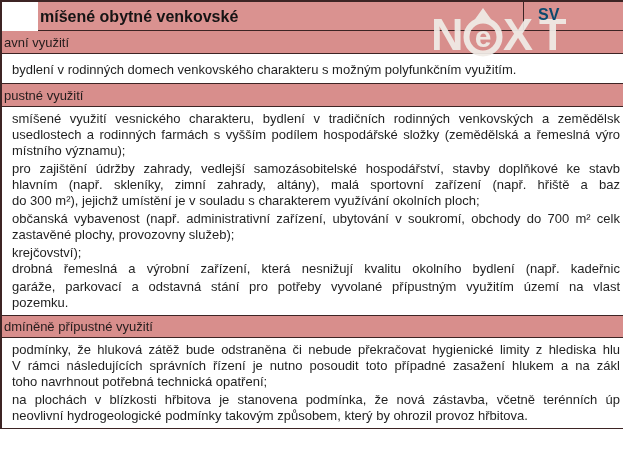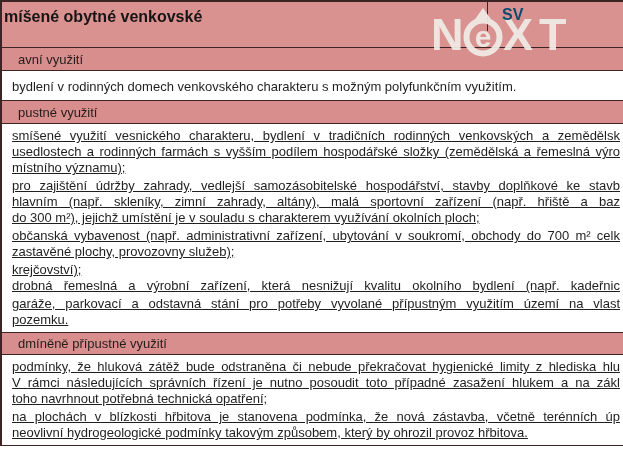--- a/index.html
+++ b/index.html
@@ -16,22 +16,23 @@
     position: absolute;
     top: 0; left: 0;
     width: 623px;
     border-top: 2px solid var(--border, #3d2424);
     border-left: 2px solid var(--border, #3d2424);
     box-sizing: border-box;
   }
   .row { border-bottom: 1px solid var(--border, #3d2424); box-sizing: border-box; }
   .head-row {
     position: relative;
-    height: 46px;
+    height: 29px;
     background: var(--header-bg, #da9290);
+    margin-left: 36px;
   }
   .head-title {
     position: absolute;
     left: 2px; top: 6px;
     font-size: 16px;
     font-weight: bold;
     color: #161414;
     white-space: nowrap;
   }
   .head-vdiv {
@@ -46,33 +47,33 @@
     font-size: 16px;
     font-weight: bold;
     color: #0c4a6e;
     z-index: 6;
   }
   .sec-row {
     height: 23px;
     background: var(--section-bg, #d88e8c);
     display: flex;
     align-items: center;
-    padding-left: 16px;
+    padding-left: 2px;
     font-size: 13px;
     color: #241c1c;
   }
   .sec-row.short { height: 22px; text-align: center; }
   .body-row {
     background: #fff;
     padding: 2px 3px 2px 10px;
     font-size: 13px;
     line-height: 16px;
   }
   .body-row.single { height: 30px; padding-top: 8px; }
-  .para { margin: 2px 0; text-decoration: underline; }
+  .para { margin: 2px 0; }
   .ln { white-space: normal; }
   .ln.just { text-align: justify; text-align-last: justify; }
   .wm {
     position: absolute;
     left: 427px; top: 8px;
     width: 152px; height: 52px;
     z-index: 5;
     pointer-events: none;
   }
 </style>

